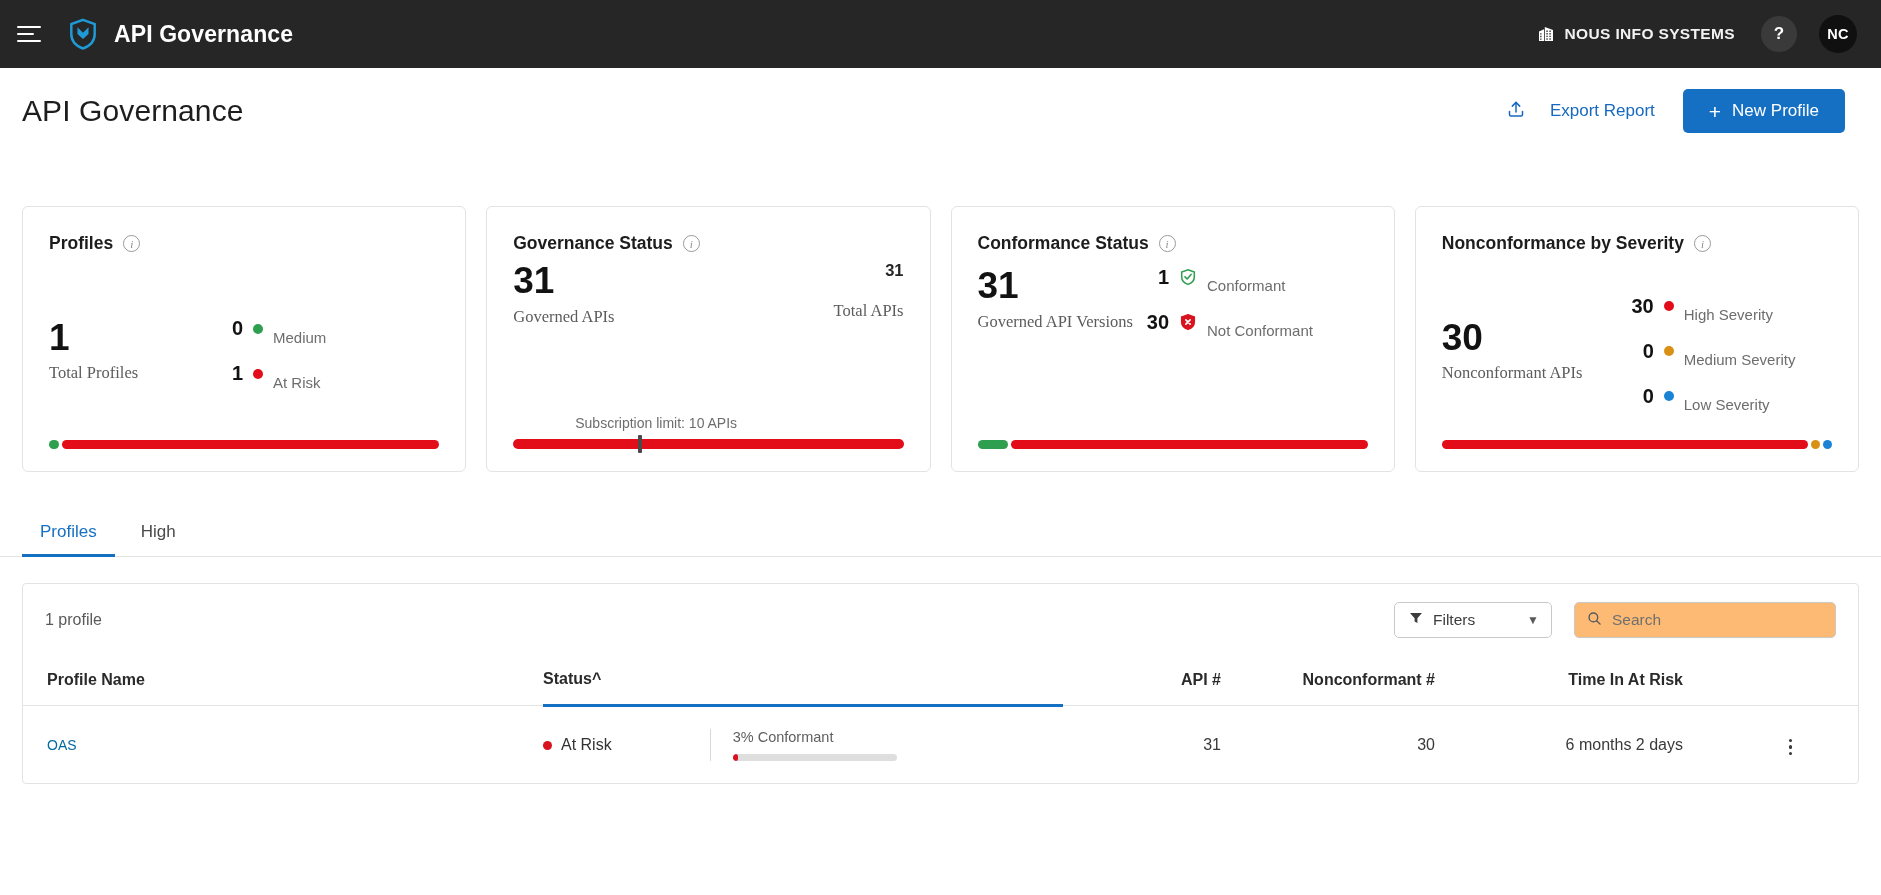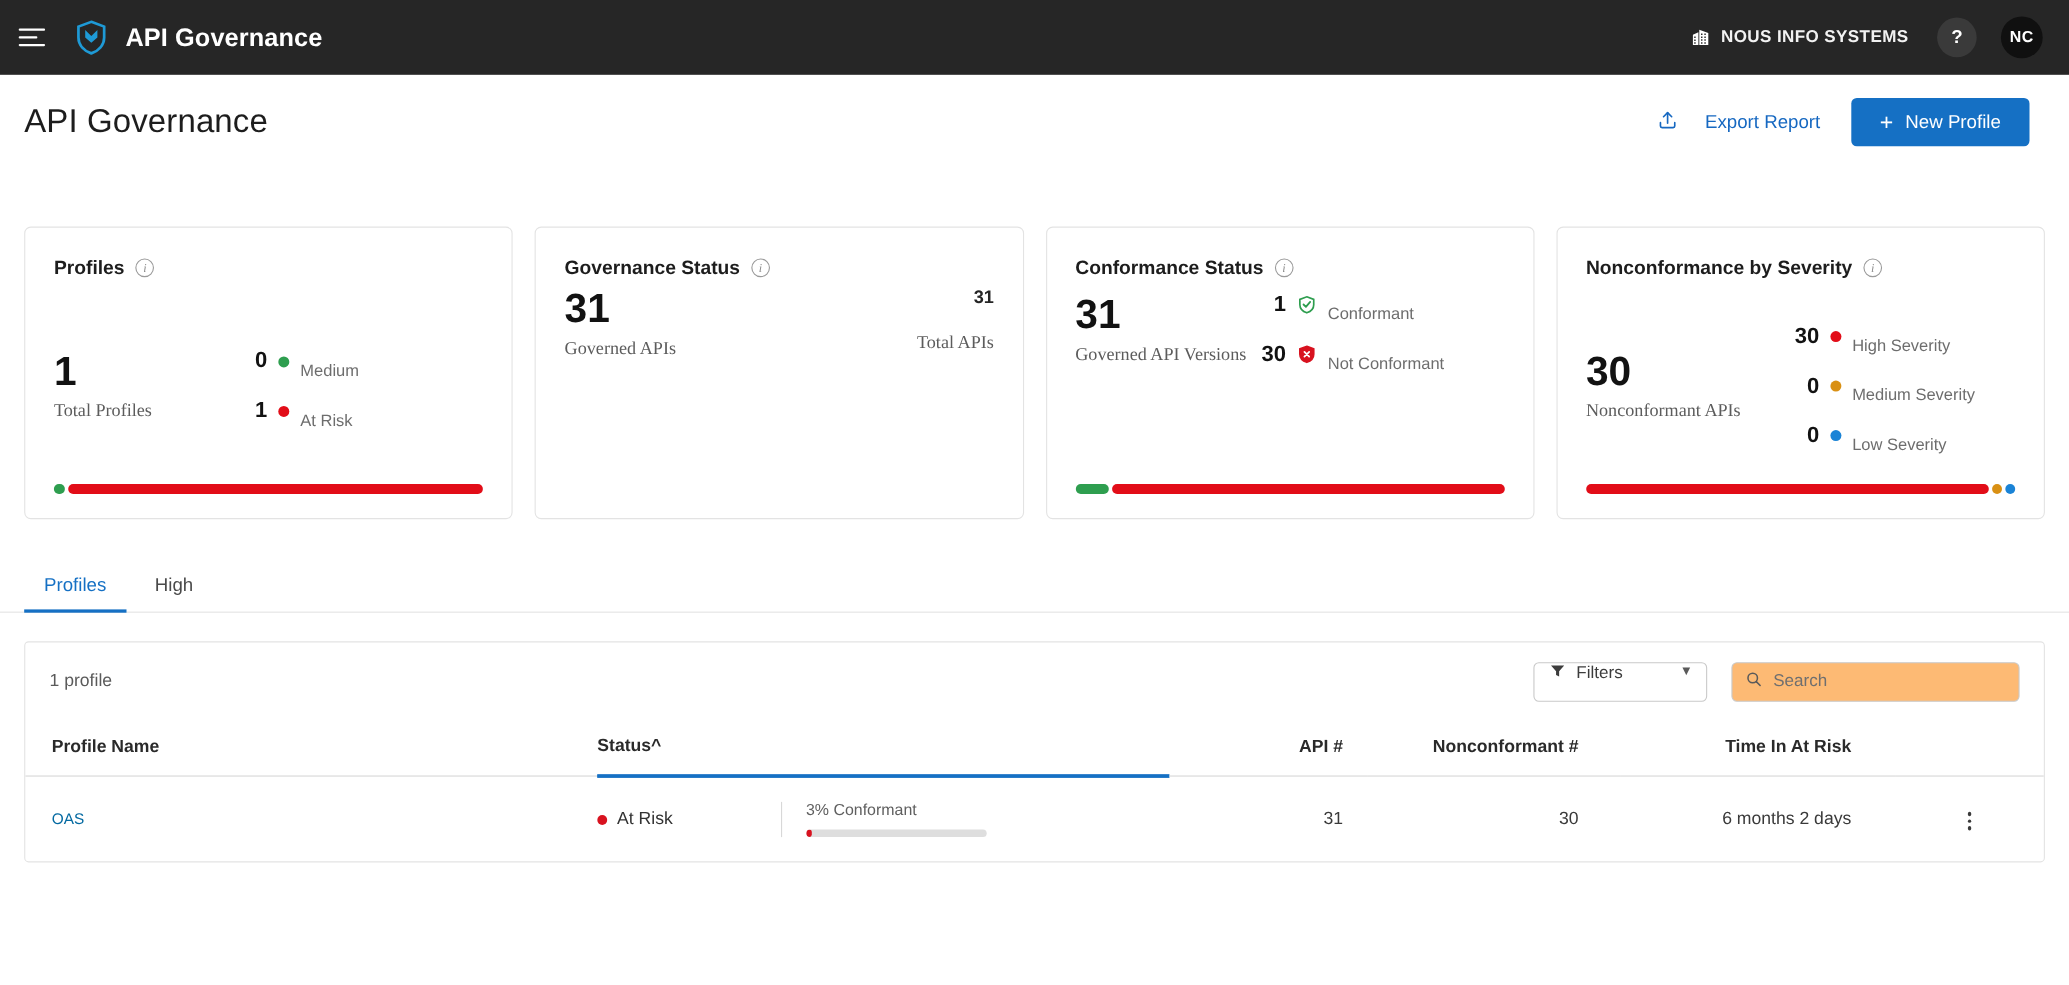--- a/index.html
+++ b/index.html
@@ -173,21 +173,21 @@
     border-radius: 4px;
     overflow: hidden;
   }
   .panel-toolbar {
     display: flex; align-items: center;
     padding: 18px 22px;
   }
   .count-lbl { font-size: 16px; color: #5a5a5a; }
   .toolbar-spacer { flex: 1; }
   .filters-btn {
-    display: flex; align-items: flex-start; gap: 10px;
+    display: flex; align-items: center; gap: 10px;
     height: 36px; padding: 0 12px 0 14px;
     min-width: 158px;
     border: 1px solid #c9c9c9; border-radius: 5px;
     background: #fff; font-size: 15.5px; color: #3c3c3c;
     font-family: inherit; cursor: pointer;
   }
   .filters-btn .chev { margin-left: auto; color:#5a5a5a; font-size: 12px; }
   .search-box {
     margin-left: 22px;
     display: flex; align-items: center; gap: 10px;
@@ -329,20 +329,26 @@
       <span class="info-ic">i</span>
     </div>
     <div class="gov-body">
       <div class="big-stat">
         <div class="big-num">31</div>
         <div class="big-lbl">Governed APIs</div>
       </div>
       <div class="gov-right">
         <div class="big-num">31</div>
         <div class="big-lbl">Total APIs</div>
+      </div>
+    </div>
+    <div class="bar-wrap">
+      <div class="sub-limit">Subscription limit: 10 APIs</div>
+      <div class="slider-bar">
+        <span class="slider-tick" style="left:32%"></span>
       </div>
     </div>
   </div>
 
   <div class="card">
     <div class="card-title-row">
       <span class="card-title">Conformance Status</span>
       <span class="info-ic">i</span>
     </div>
     <div class="conf-body">

